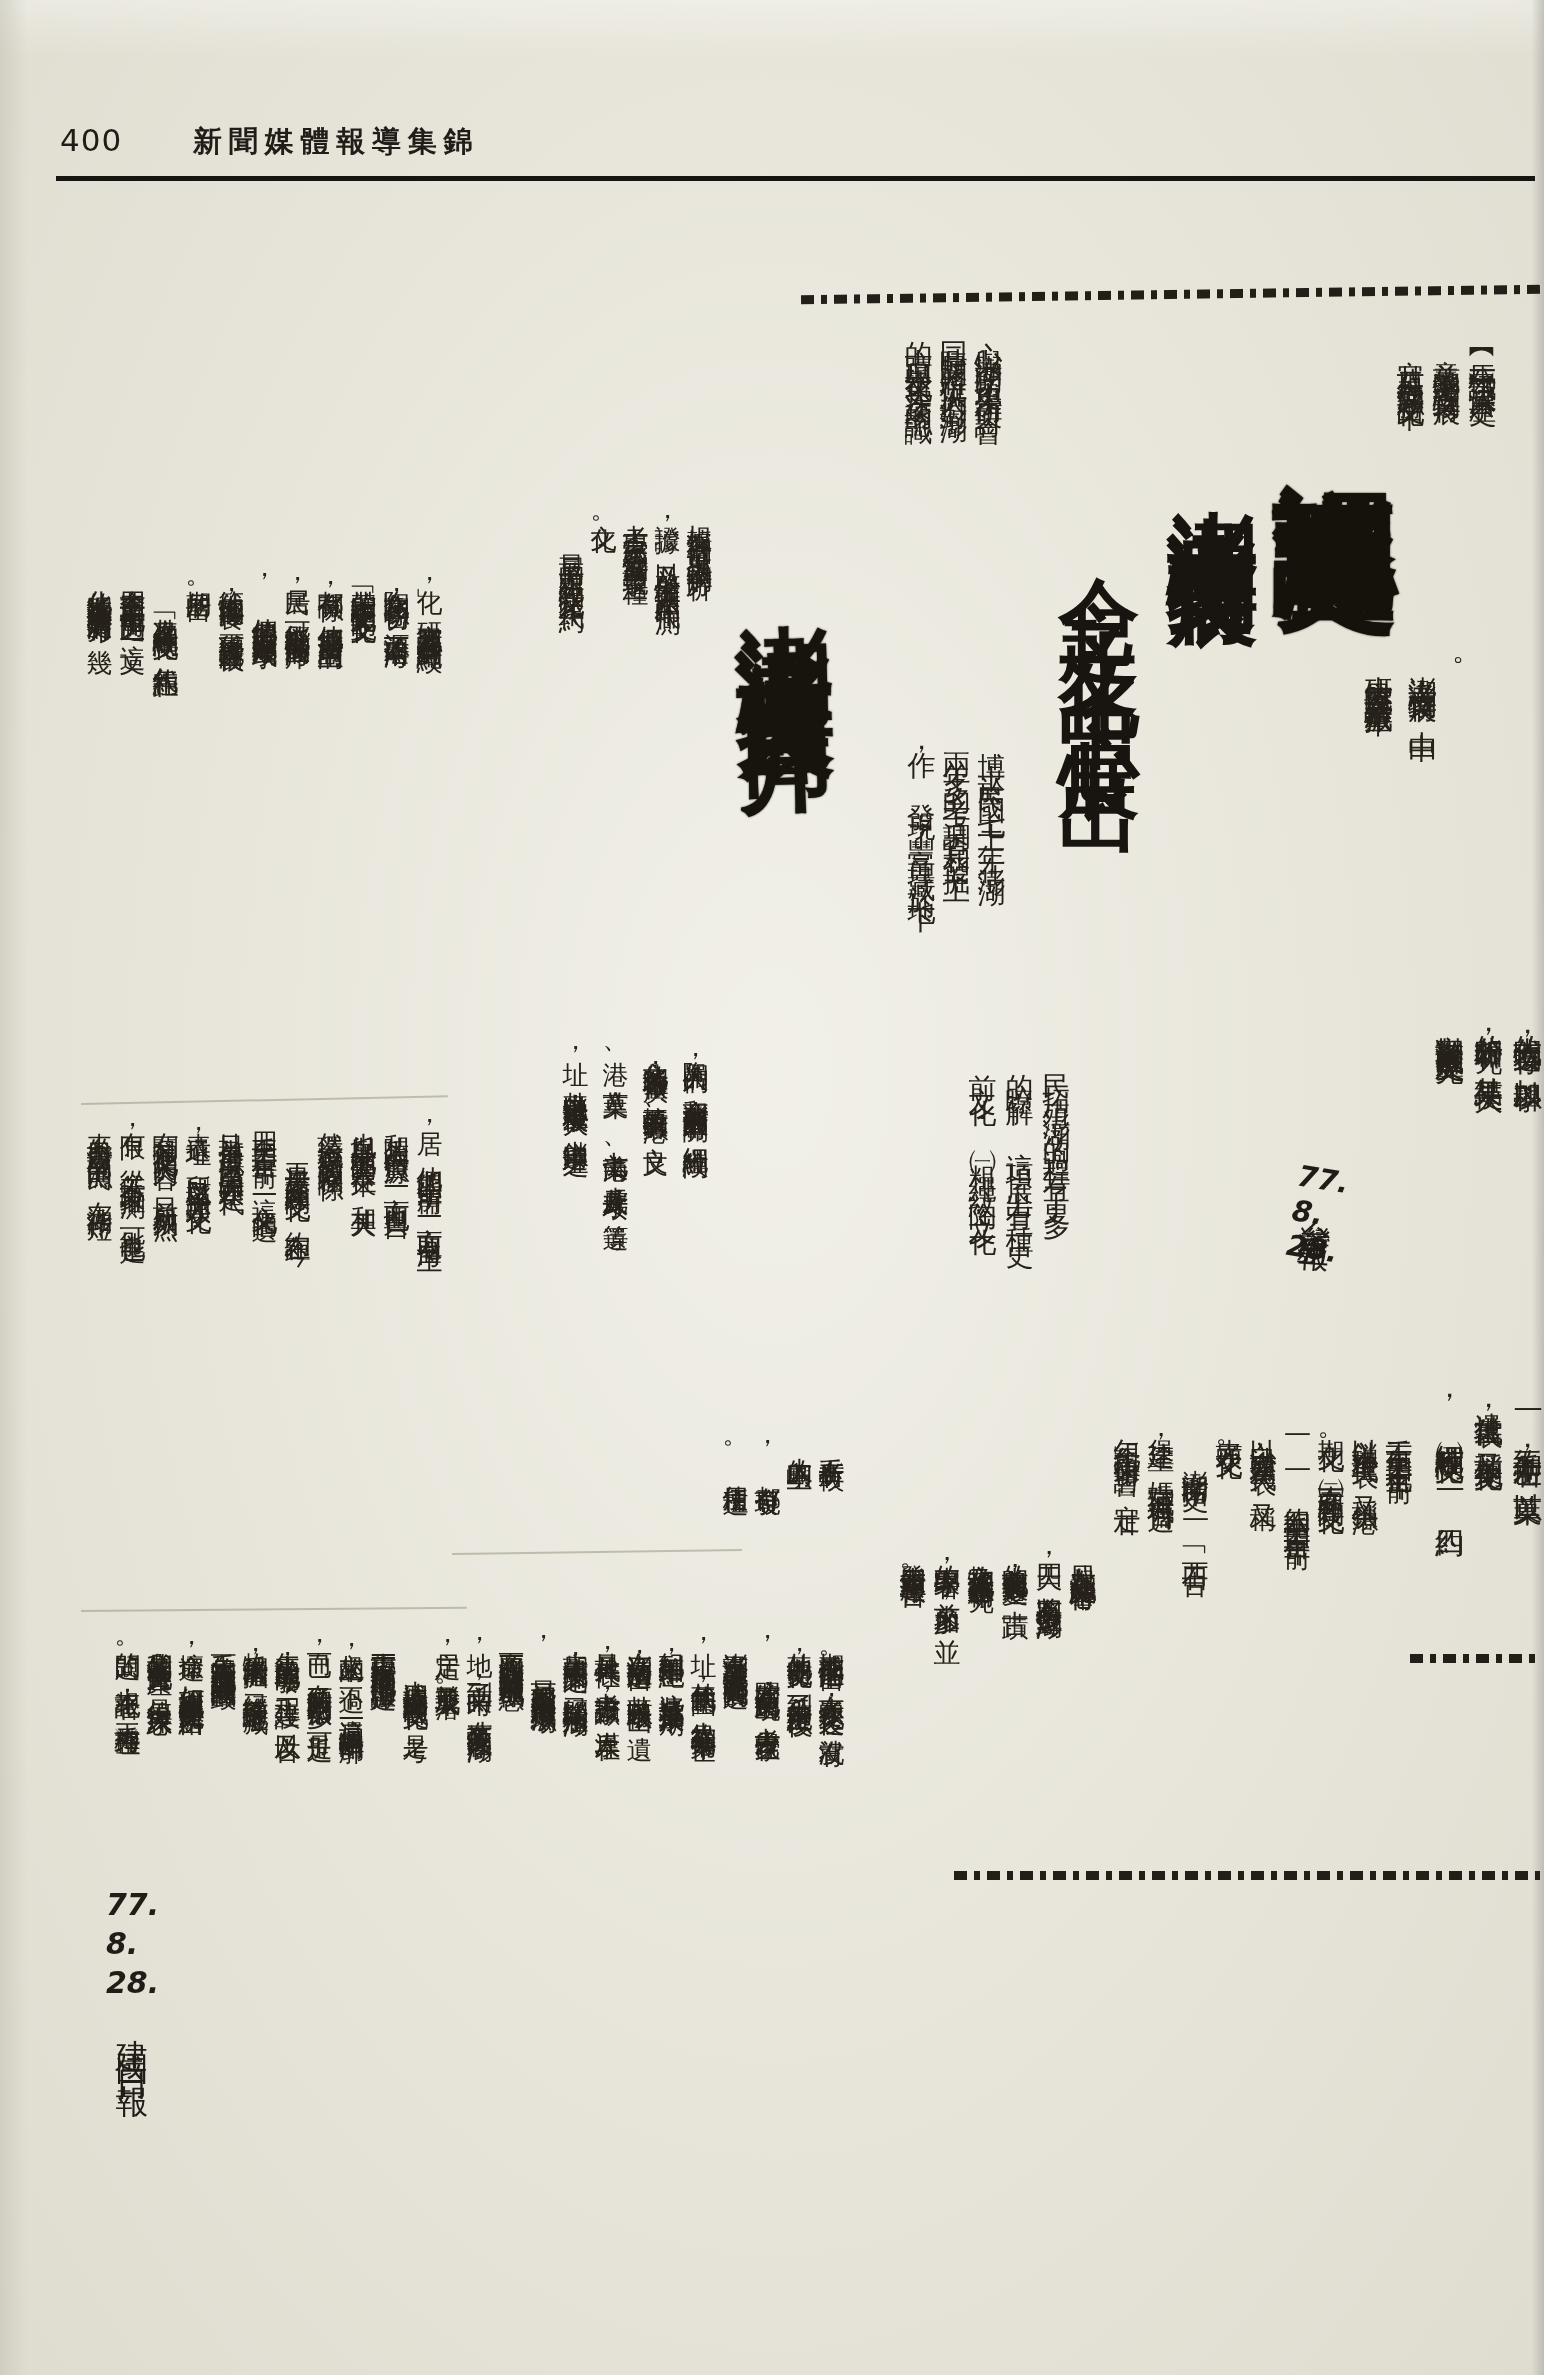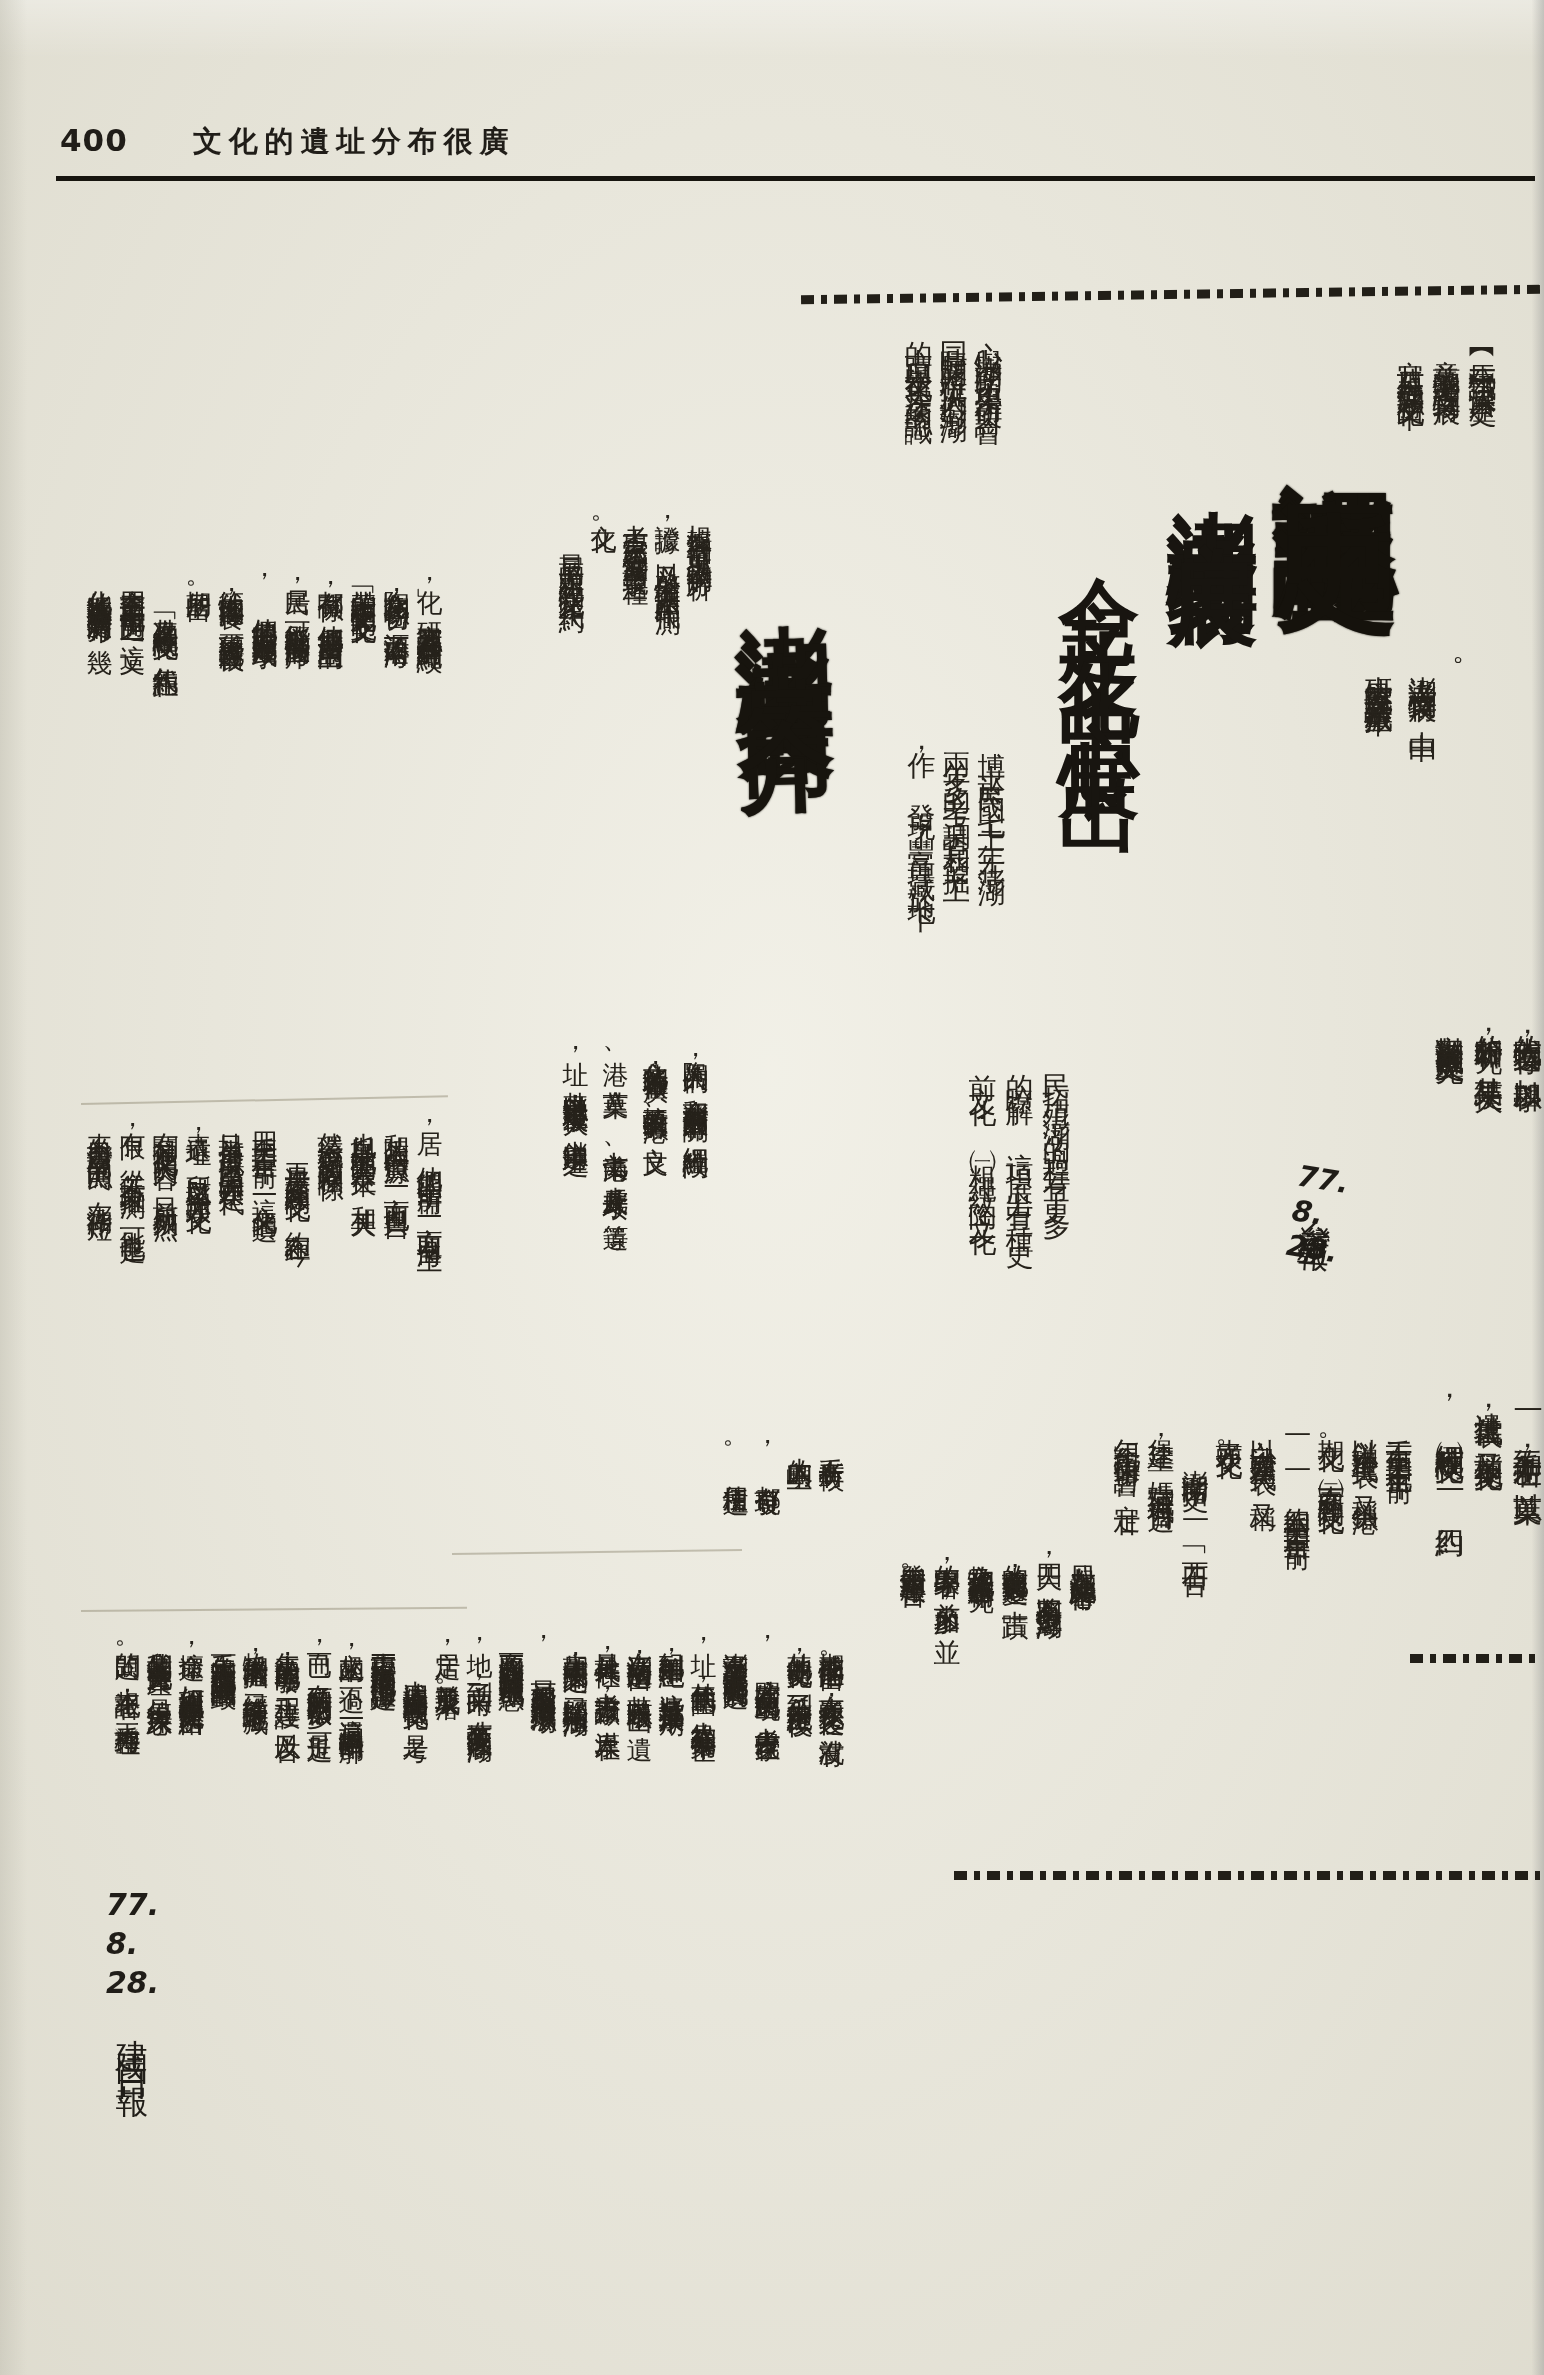--- a/index.html
+++ b/index.html
@@ -10,21 +10,21 @@
     color:#201d18;
   }
   .paper-shade{position:absolute;inset:0;pointer-events:none;
     background:
       linear-gradient(90deg, rgba(190,188,175,.45) 0, rgba(0,0,0,0) 27px),
       linear-gradient(270deg, rgba(150,150,148,.5) 0, rgba(0,0,0,0) 13.5px),
       linear-gradient(180deg, rgba(255,255,255,.35) 0, rgba(0,0,0,0) 58px),
       radial-gradient(ellipse at 50% 45%, rgba(255,255,255,.25), rgba(120,115,95,.12));
   }
   .crease{position:absolute;height:1.9px;background:rgba(140,132,110,.45);transform-origin:left top;}
-  .hdr-num{position:absolute;left:60px;top:122px;font-size:31px;font-weight:bold;
+  .hdr-num{position:absolute;left:60px;top:122px;font-size:31px;font-weight:normal;
     font-family:"DejaVu Sans","Liberation Sans",sans-serif;letter-spacing:1px;}
   .hdr-title{position:absolute;left:193px;top:122px;font-size:29px;font-weight:bold;letter-spacing:6.8px;}
   .hdr-rule{position:absolute;left:56px;top:176px;width:1479px;height:4.8px;background:#17150f;}
 
   
   .vblock{position:absolute;writing-mode:vertical-rl;text-orientation:upright;
     white-space:nowrap;color:#26221b;}
   .vblock .vcol{display:block;}
 
   .dashline{position:absolute;height:8.7px;
@@ -83,21 +83,21 @@
 </style>
 </head>
 <body>
 
 <div class="paper-shade"></div>
 <div class="crease" style="left:81px;top:1103px;width:367px;transform:rotate(-1.2deg);"></div>
 <div class="crease" style="left:452px;top:1553px;width:290px;transform:rotate(-0.8deg);"></div>
 <div class="crease" style="left:81px;top:1610px;width:386px;transform:rotate(-0.5deg);"></div>
 
 <div class="hdr-num">400</div>
-<div class="hdr-title">文化的遺址分布很廣</div>
+<div class="hdr-title">新聞媒體報導集錦</div>
 <div class="hdr-rule"></div>
 
 <div class="dashline" style="left:801px;top:290px;width:739px;transform:rotate(-0.8deg);"></div>
 
 <div class="vblock a1-colsA">
     <div class="vcol">【馬公訊】一項深具歷史</div>
     <div class="vcol">意義的澎湖考古文物特展，</div>
     <div class="vcol">定廿八日起在澎湖縣文化中</div>
   </div>
 <div class="vblock a1-colsB">

